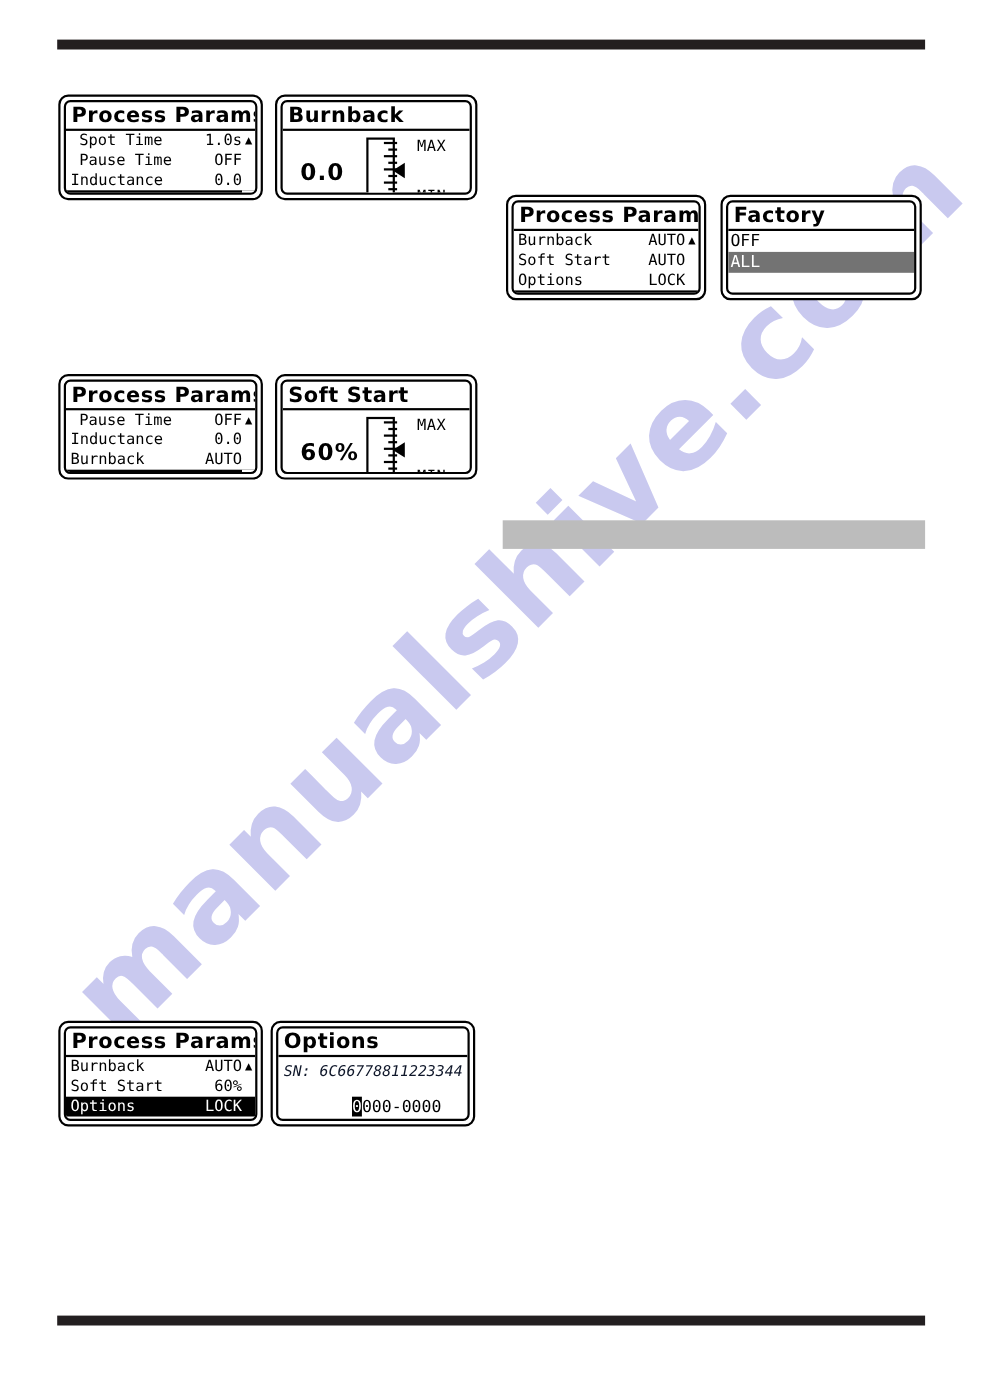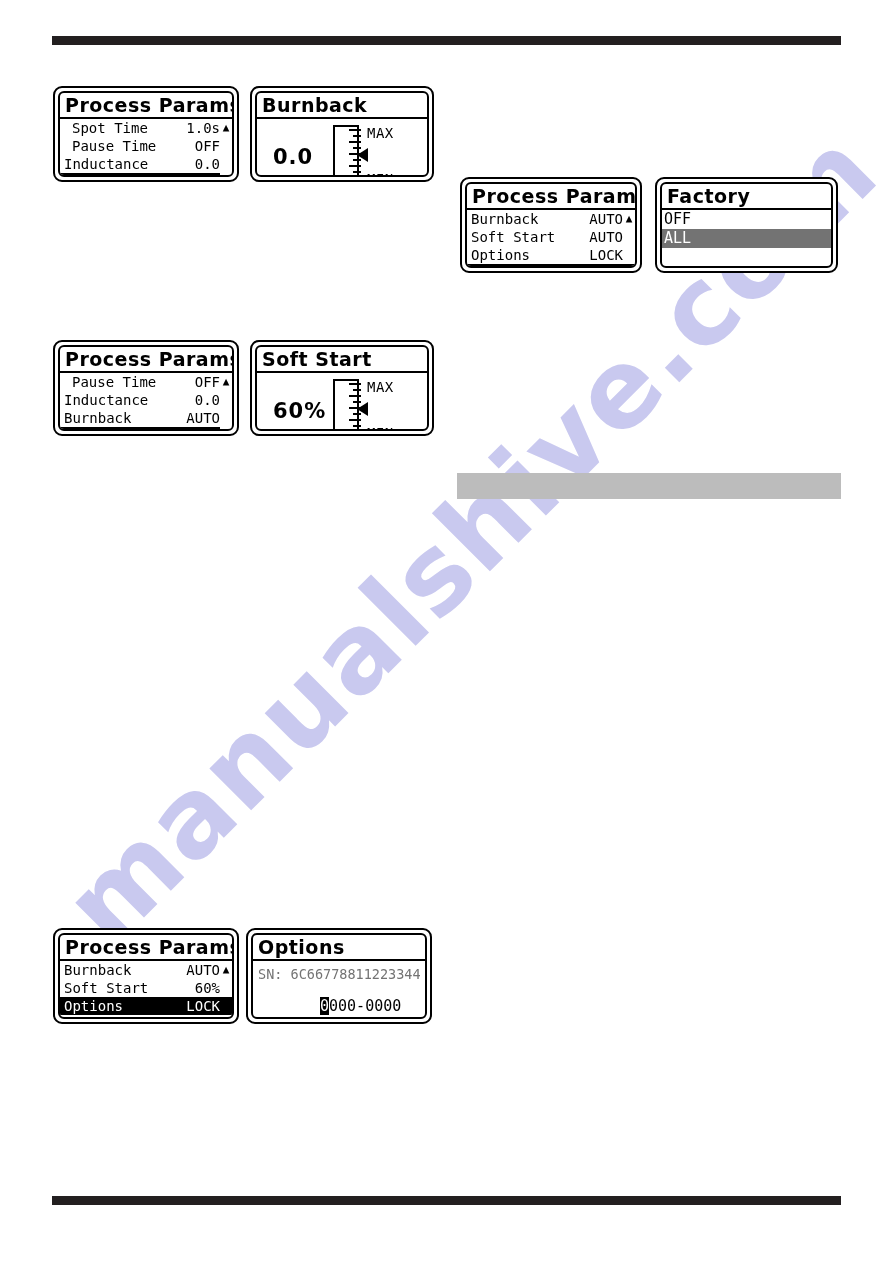--- a/index.html
+++ b/index.html
@@ -180,38 +180,39 @@
     left: 100px;
     top: 29px;
     width: 0;
     height: 0;
     border-top: 7px solid transparent;
     border-bottom: 7px solid transparent;
     border-right: 11px solid #000;
   }
   .gauge-max, .gauge-min {
     position: absolute;
-    left: 110px;
+    left: 122px;
     font-family: "DejaVu Sans Mono", monospace;
     font-size: 14px;
     color: #000;
     letter-spacing: 0.5px;
   }
   .gauge-max { top: 6px; }
   .gauge-min { top: 52px; }
 
   
   .opt-body { padding: 4px 0 0 0; }
   .opt-sn {
     font-family: "DejaVu Sans Mono", monospace;
     font-size: 13.5px;
     line-height: 19px;
-    color: #737373;
+    color: #0f172a;
     padding-left: 5px;
     white-space: nowrap;
+    font-style: italic;
   }
   .opt-code {
     font-family: "DejaVu Sans Mono", monospace;
     font-size: 15px;
     line-height: 20px;
     color: #000;
     padding-left: 23px;
     margin-top: 12px;
     white-space: nowrap;
     margin-left: 44px;

